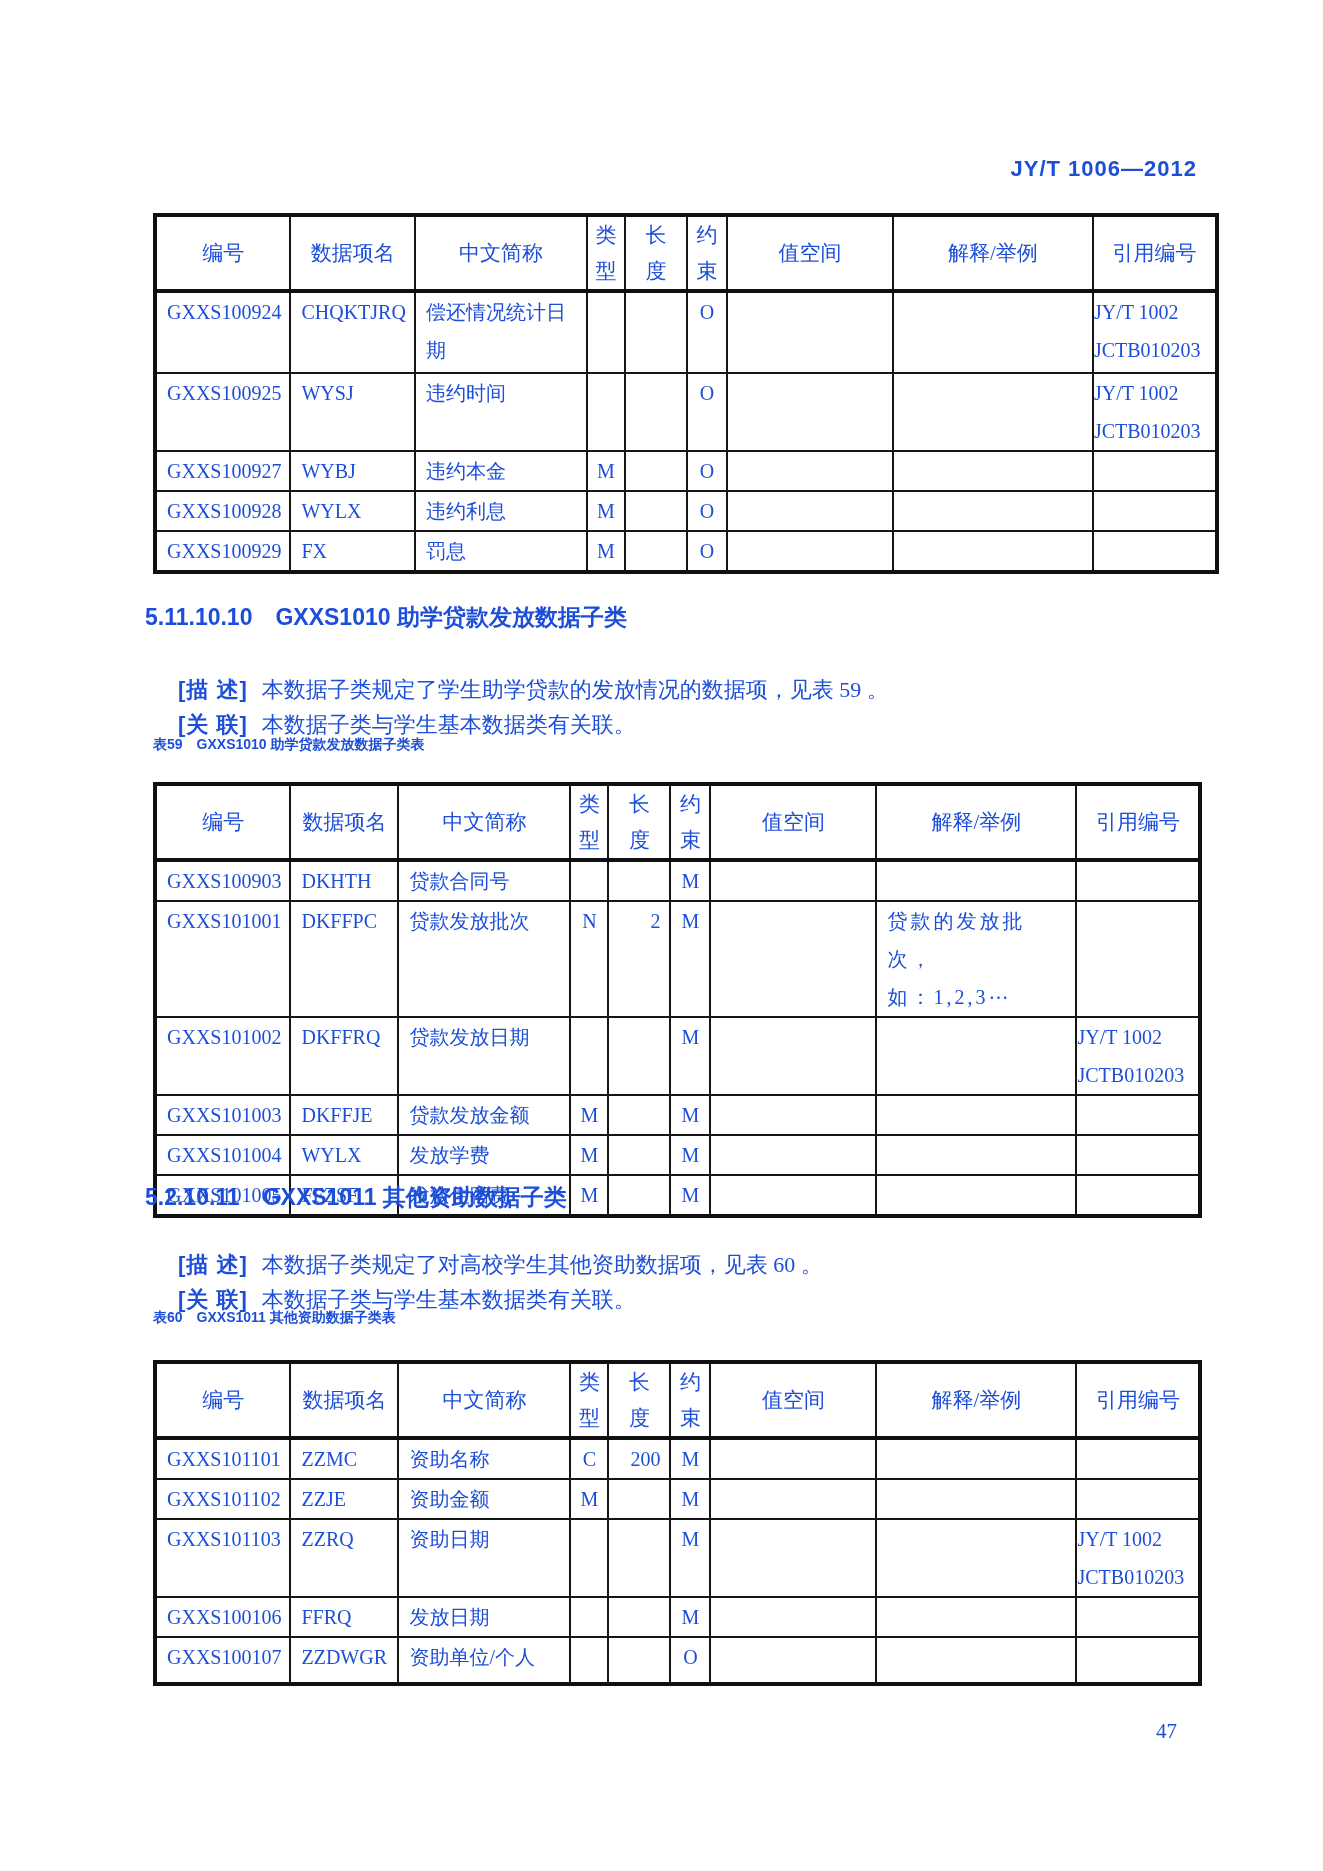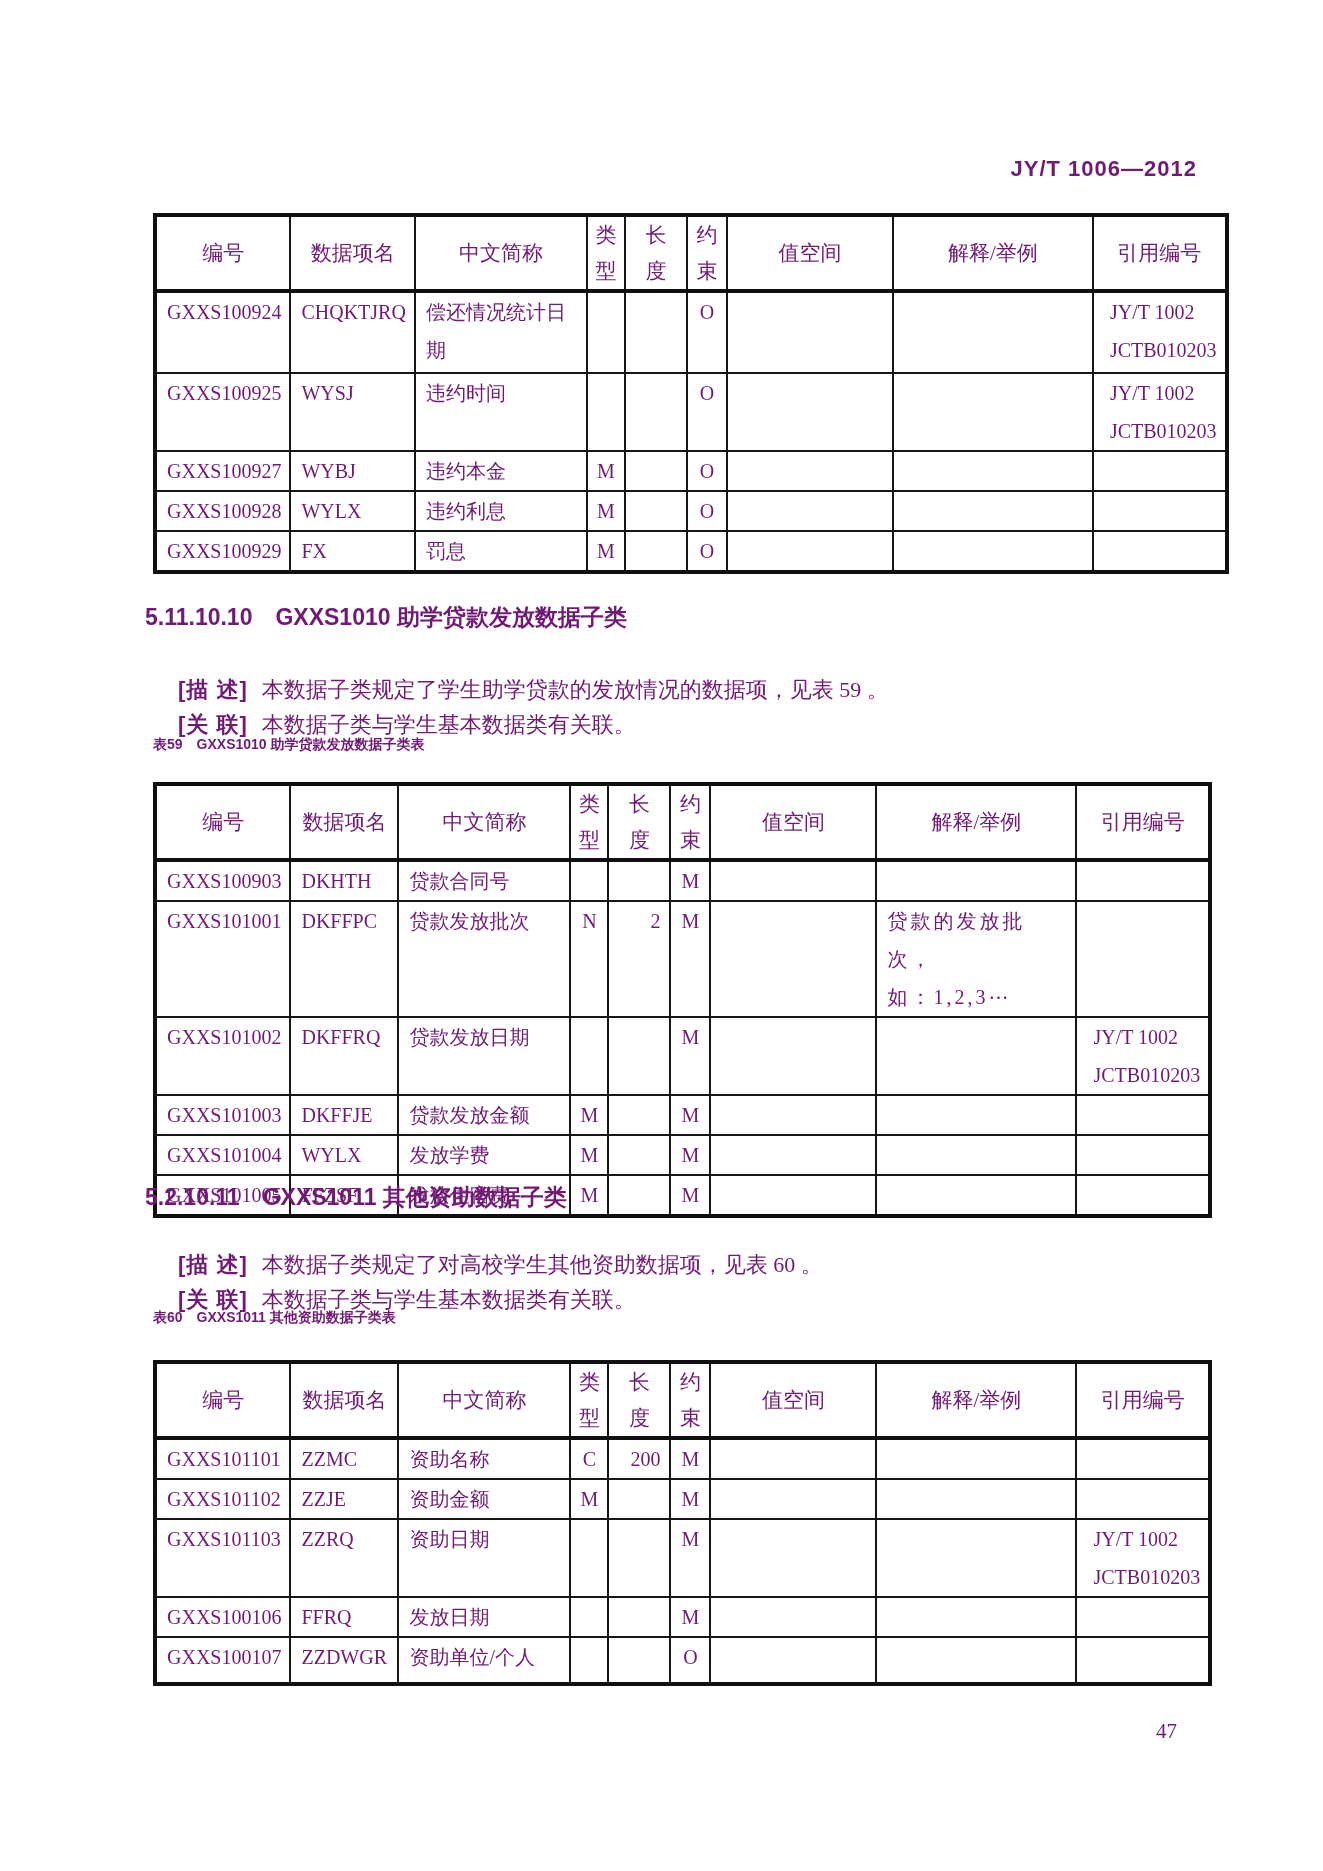--- a/index.html
+++ b/index.html
@@ -1,21 +1,21 @@
 <!DOCTYPE html>
 <html lang="zh"><head>
 <meta charset="utf-8">
 <style>
   html,body{margin:0;padding:0;background:#9a9a9a;}
   .page{
     position:relative;
     width:1323px;height:1871px;
     margin:0 auto;
     background:#ffffff;
-    color:#701a75;
+    color:#1d4ed8;
     font-family:"Liberation Serif","DejaVu Serif",serif;
     overflow:hidden;
   }
   .doc-header{
     position:absolute;
     top:156px;right:126px;
     font-family:"Liberation Sans","DejaVu Sans",sans-serif;
     font-weight:600;
     font-size:22px;
     letter-spacing:1px;
@@ -73,21 +73,21 @@
   .dtable td{
     font-size:20px;
     line-height:38px;
     vertical-align:top;
     padding:0 8px 0 10px;
     white-space:nowrap;
   }
   .dtable td.multi{white-space:pre-wrap;}
   .dtable td.a-c{text-align:center;padding-left:2px;padding-right:2px;}
   .dtable td.a-r{text-align:right;padding-right:9px;}
-  .dtable td.c-ref{padding-left:16px;}
+  .dtable td.c-ref{padding-left:0;}
   .dtable td.c-exp{letter-spacing:3px;}
   .page-num{
     position:absolute;
     top:1719px;left:1156px;
     font-size:21px;
   }
 </style>
 </head>
 <body>
 

